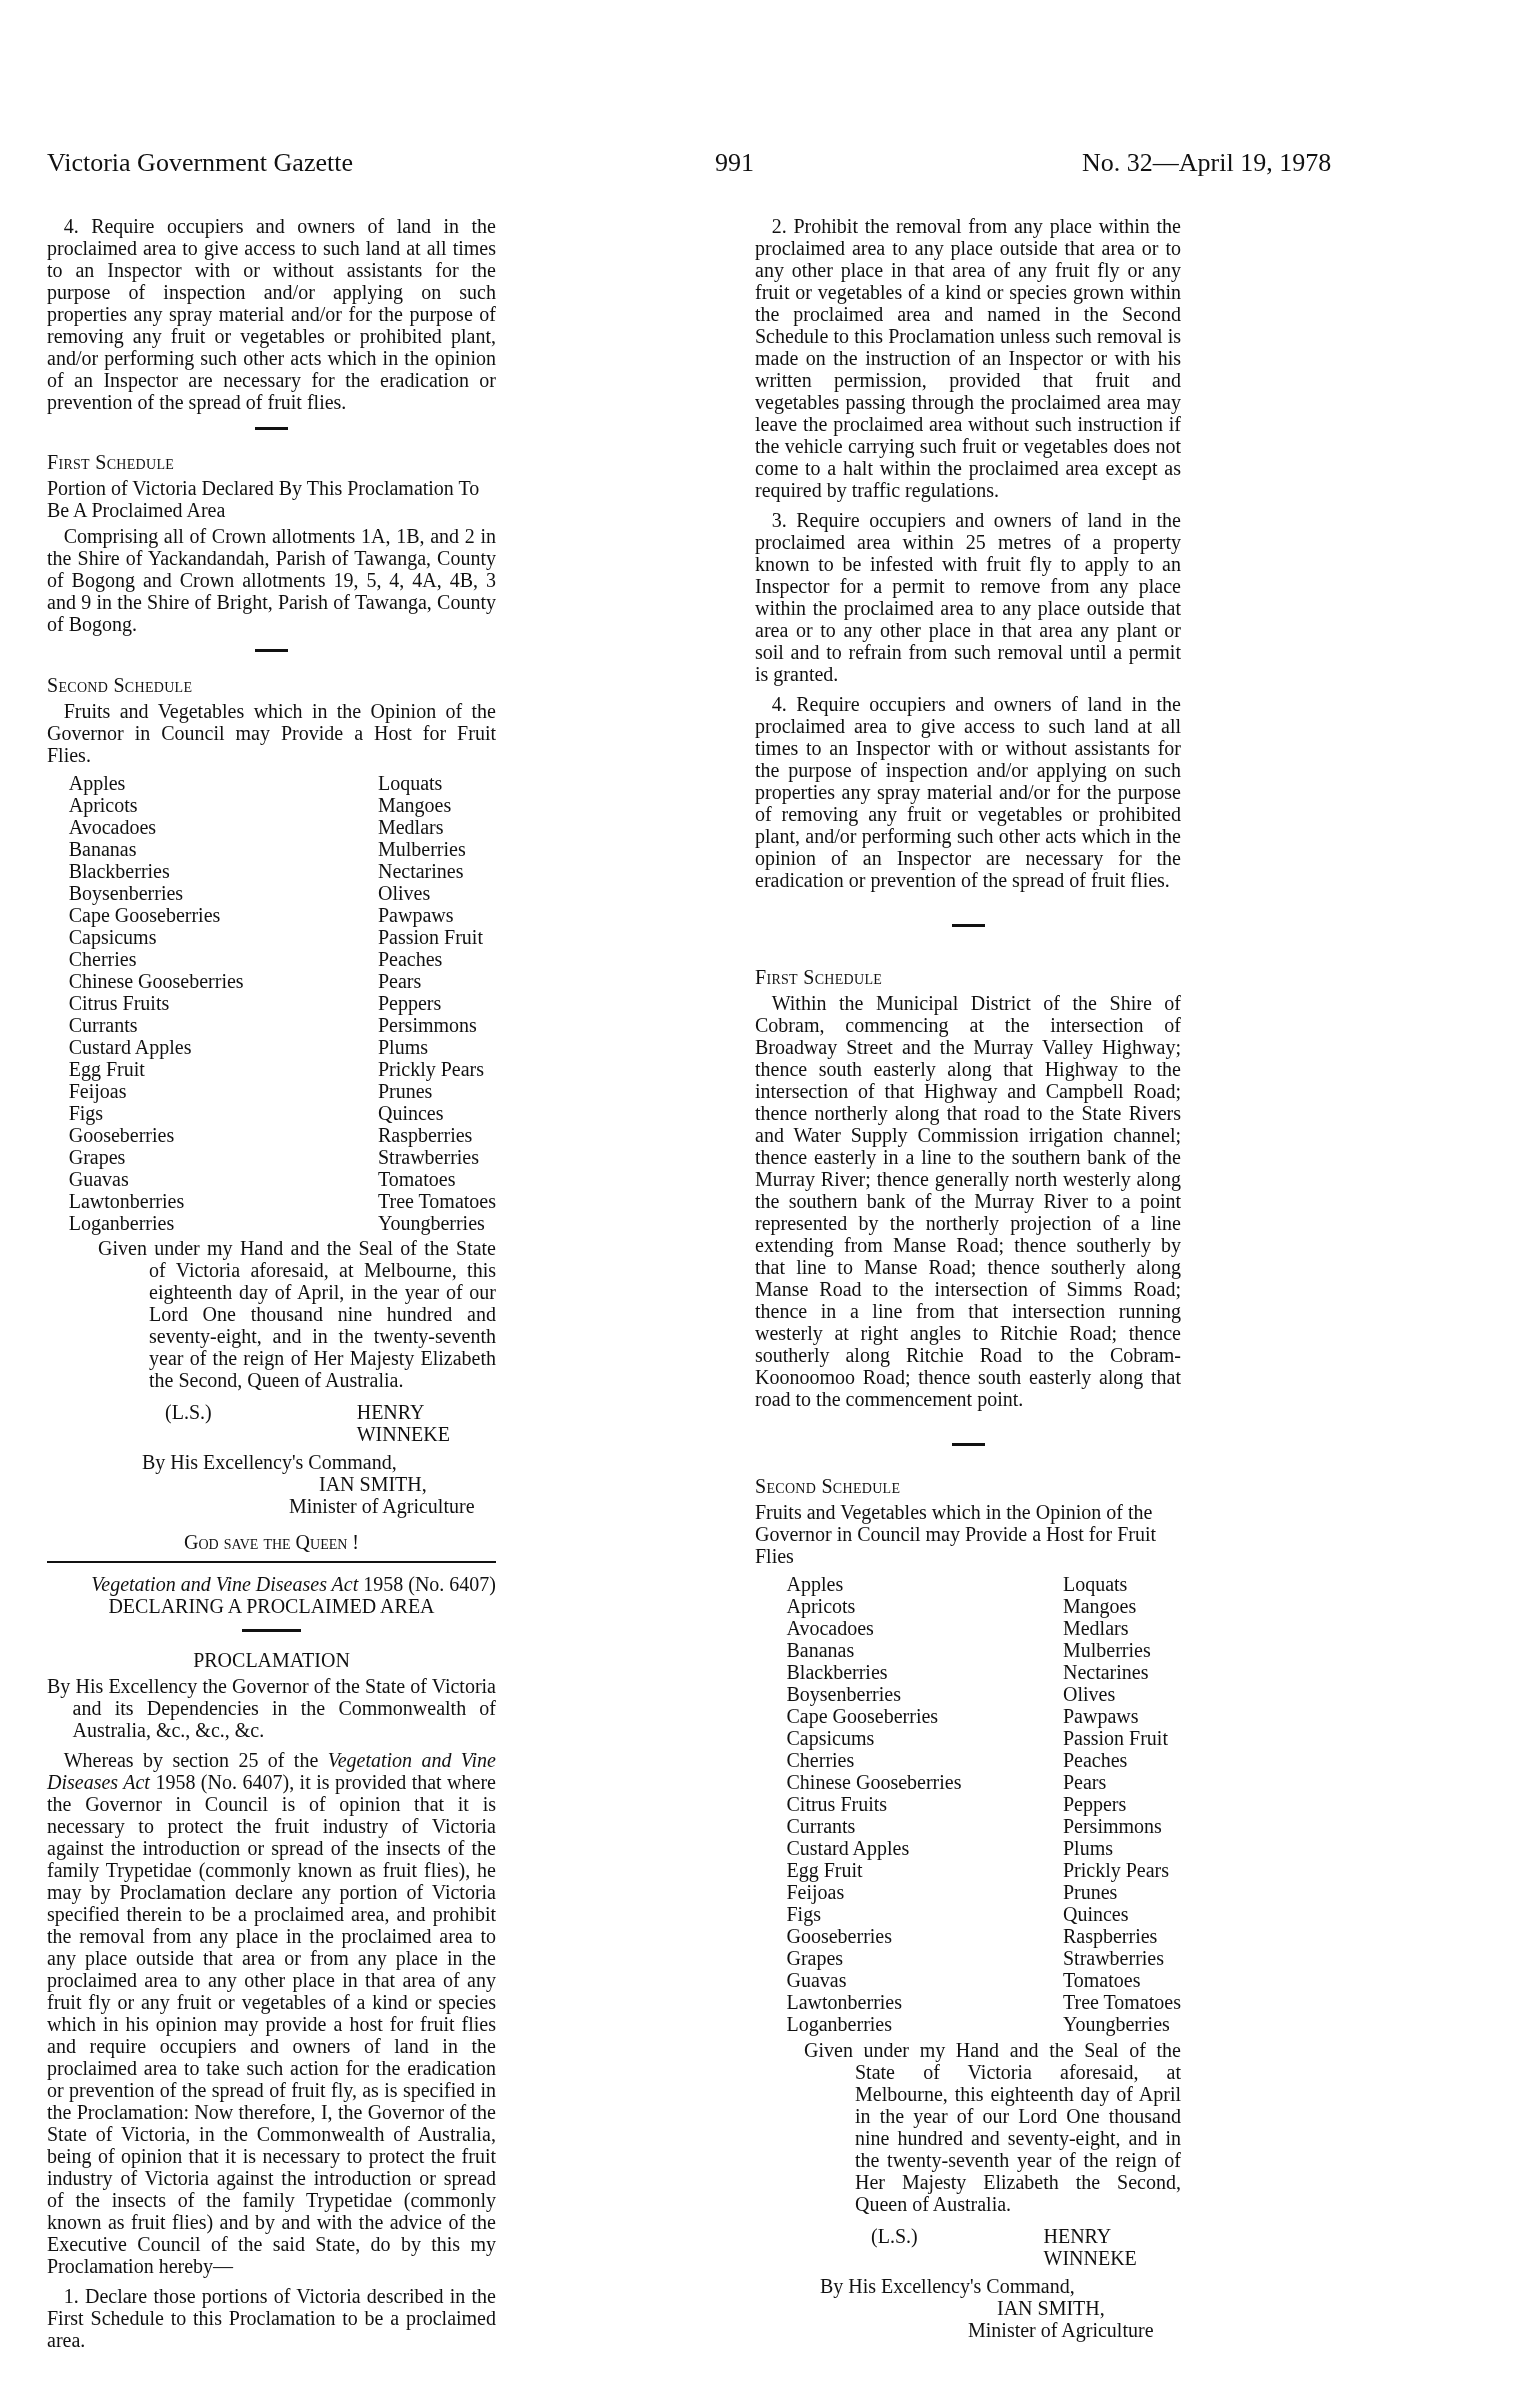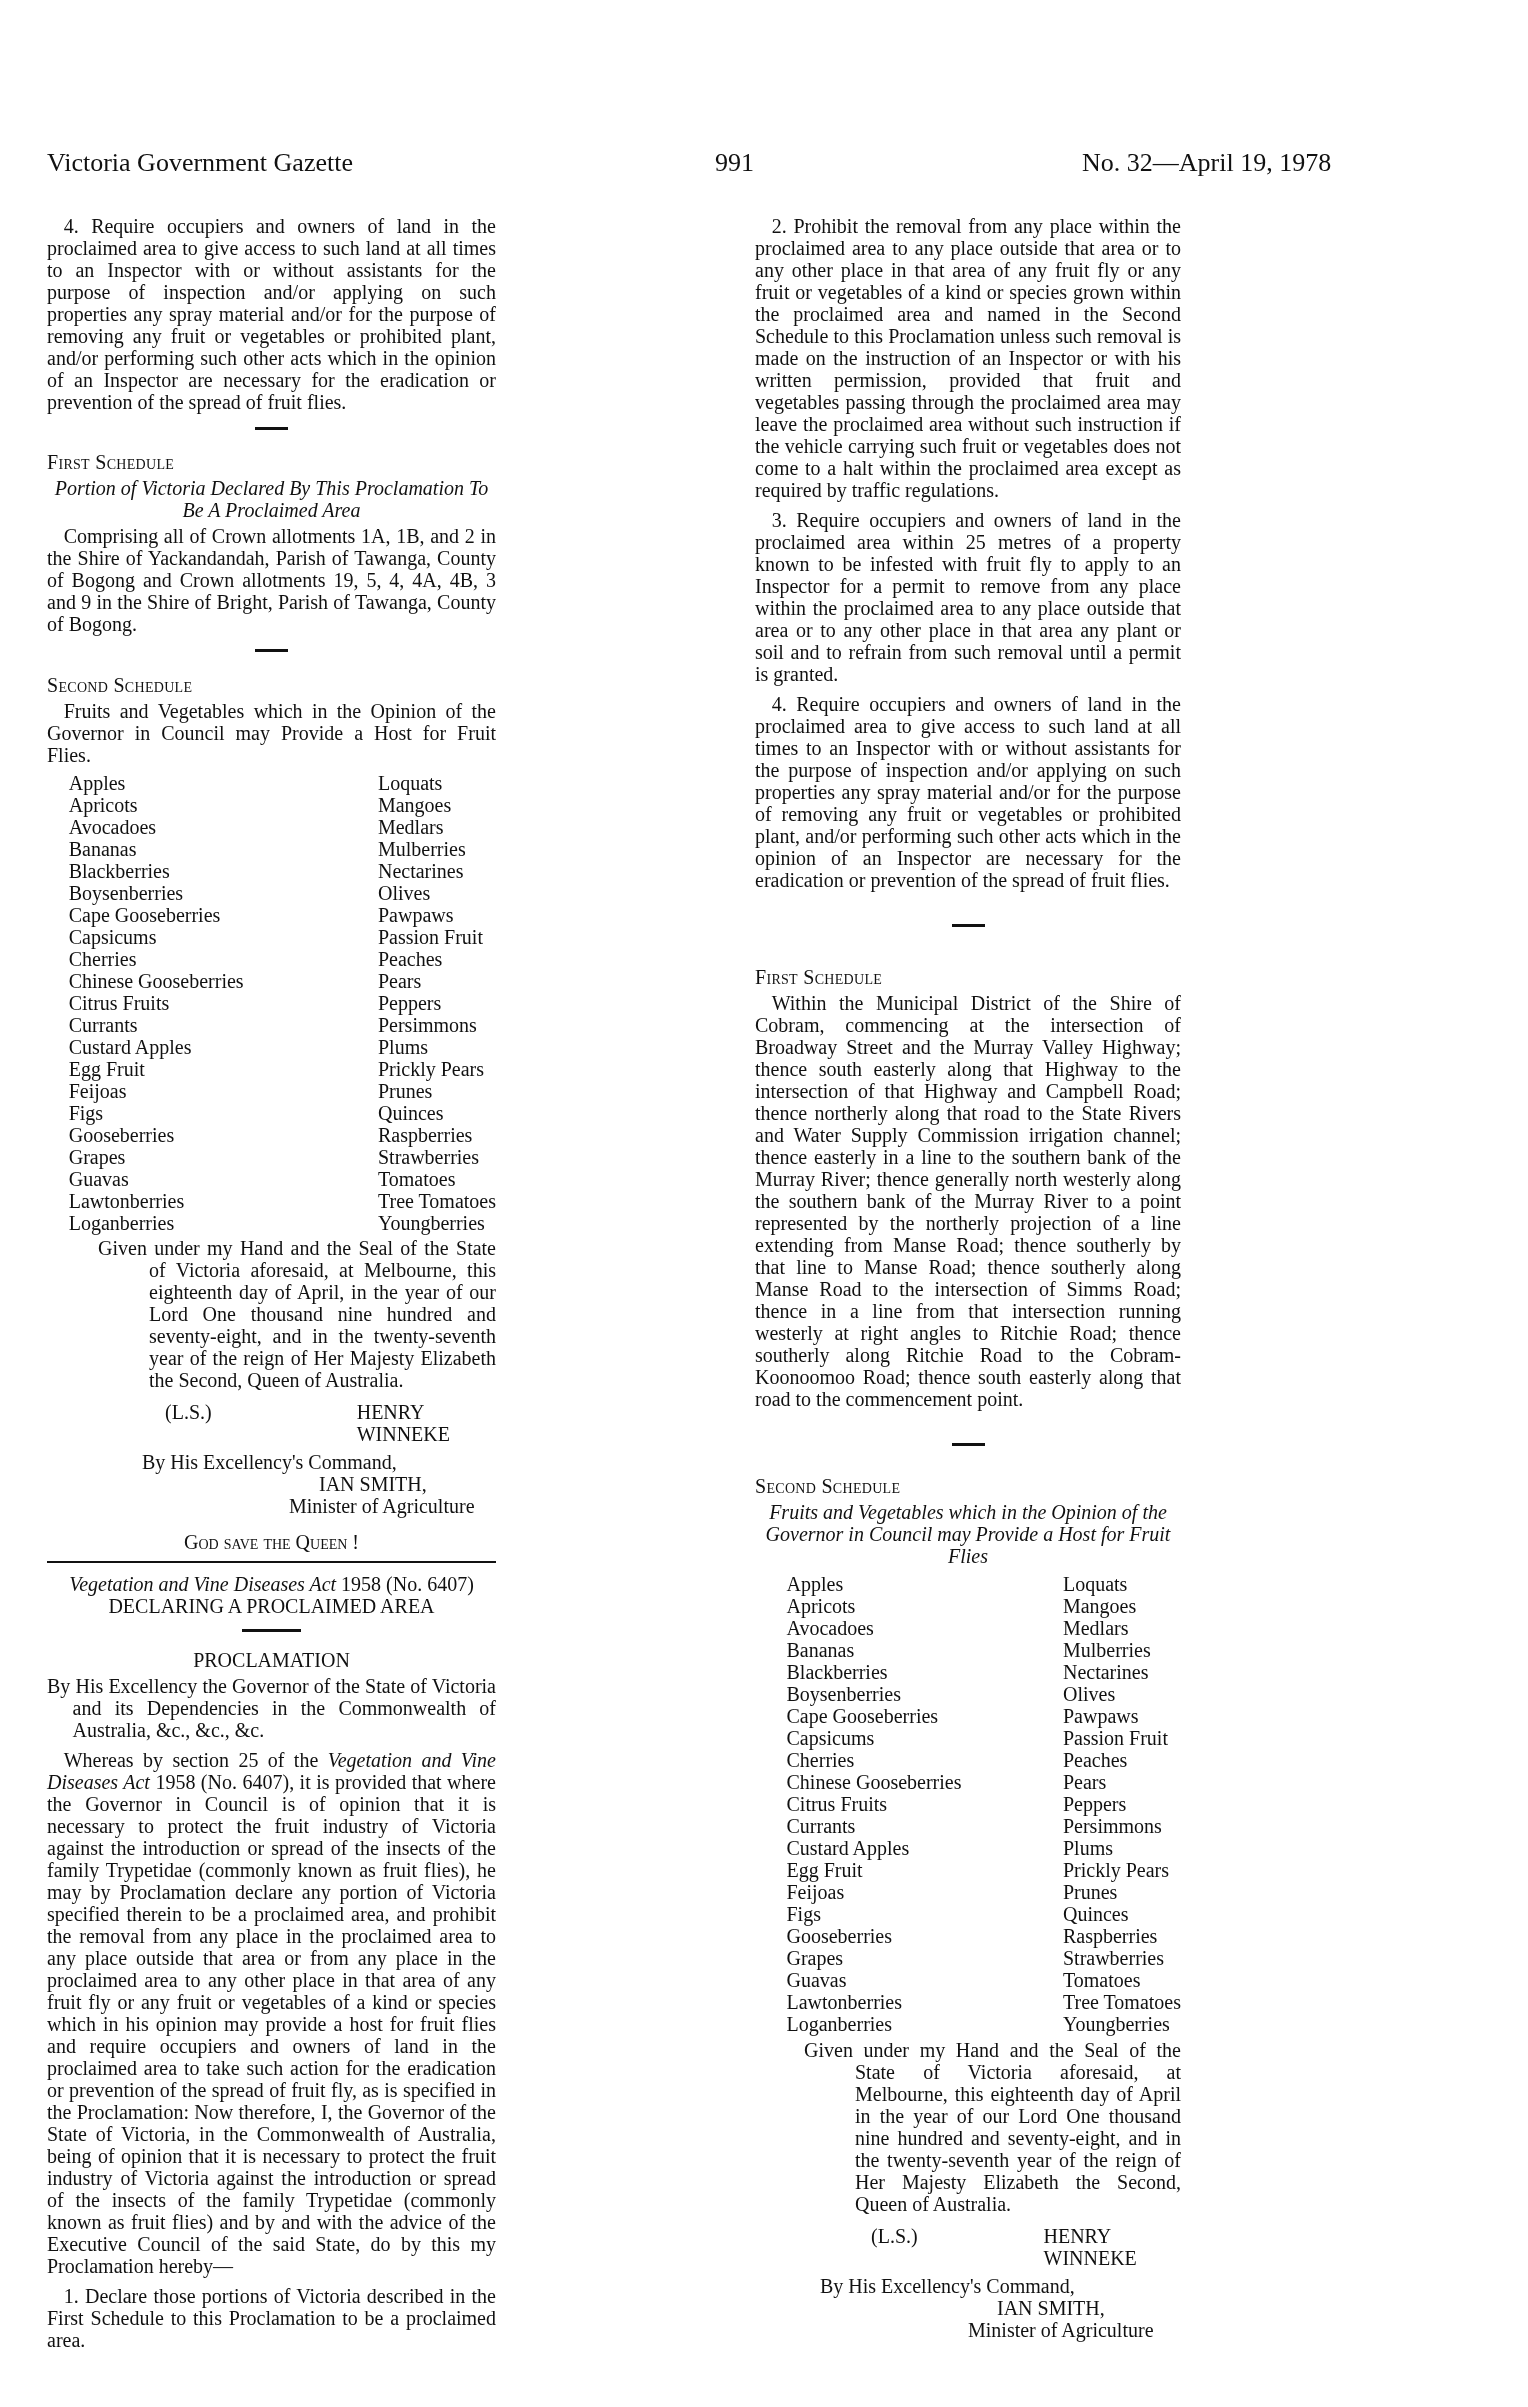--- a/index.html
+++ b/index.html
@@ -14,21 +14,21 @@
 
   .col { position:absolute; top:215px; font-size:20px; line-height:22px; }
   .col.left { left:47px; width:449px; }
   .col.right { left:755px; width:426px; }
 
   p { margin:0; text-align:justify; }
   p.para { text-indent:16.7px; }
   .gap-s { height:7.9px; }
   .rule { width:33px; height:3px; background:#111; margin:13.8px auto 21.7px; }
   .heading-sc { text-align:left; font-variant:small-caps; margin:7.9px 0 3.9px; letter-spacing:0.3px; }
-  .heading-it { text-align:center; font-style:italic; margin:0 0 3.9px; }
+  .heading-it { margin:0 0 3.9px; }
   .heading-caps { text-align:center; margin:0 0 3.9px; }
   .hang2 { padding-left:25.6px; text-indent:-25.6px; text-align:justify; }
 
   .list { display:flex; margin:5.9px 0 3.9px; }
   .list .c1 { width:331px; padding-left:21.7px; }
   .list .c2 { flex:1; }
   .col.right .list .c1 { width:301px; padding-left:31.5px; }
   .list div.item { white-space:nowrap; }
 
   .given { margin-left:51px; padding-left:51px; text-indent:-51px; text-align:justify; }
@@ -37,21 +37,21 @@
   .ls-line .ls { margin-left:118px; font-variant:small-caps; width:227px; }
   .col.right .ls-line .ls { margin-left:116px; width:207px; }
   .command { margin-left:95px; }
   .col.right .command { margin-left:65px; }
   .sig-name { margin-left:272px; }
   .col.right .sig-name { margin-left:242px; }
   .sig-title { margin-left:242px; }
   .col.right .sig-title { margin-left:213px; }
   .gsq { text-align:center; font-variant:small-caps; margin:13.8px 0 7.9px; }
   .thick-rule { height:2px; background:#111; margin:3.9px 0 9.9px; }
-  .act-title { text-align:center; font-style:italic; }
+  .act-title { text-align:right; font-style:italic; }
   .act-title .no { font-style:normal; }
 </style>
 </head>
 <body>
 
 <div class="hdr left">Victoria Government Gazette</div>
 <div class="hdr center">991</div>
 <div class="hdr right">No. 32—April 19, 1978</div>
 
 <div class="col left">

